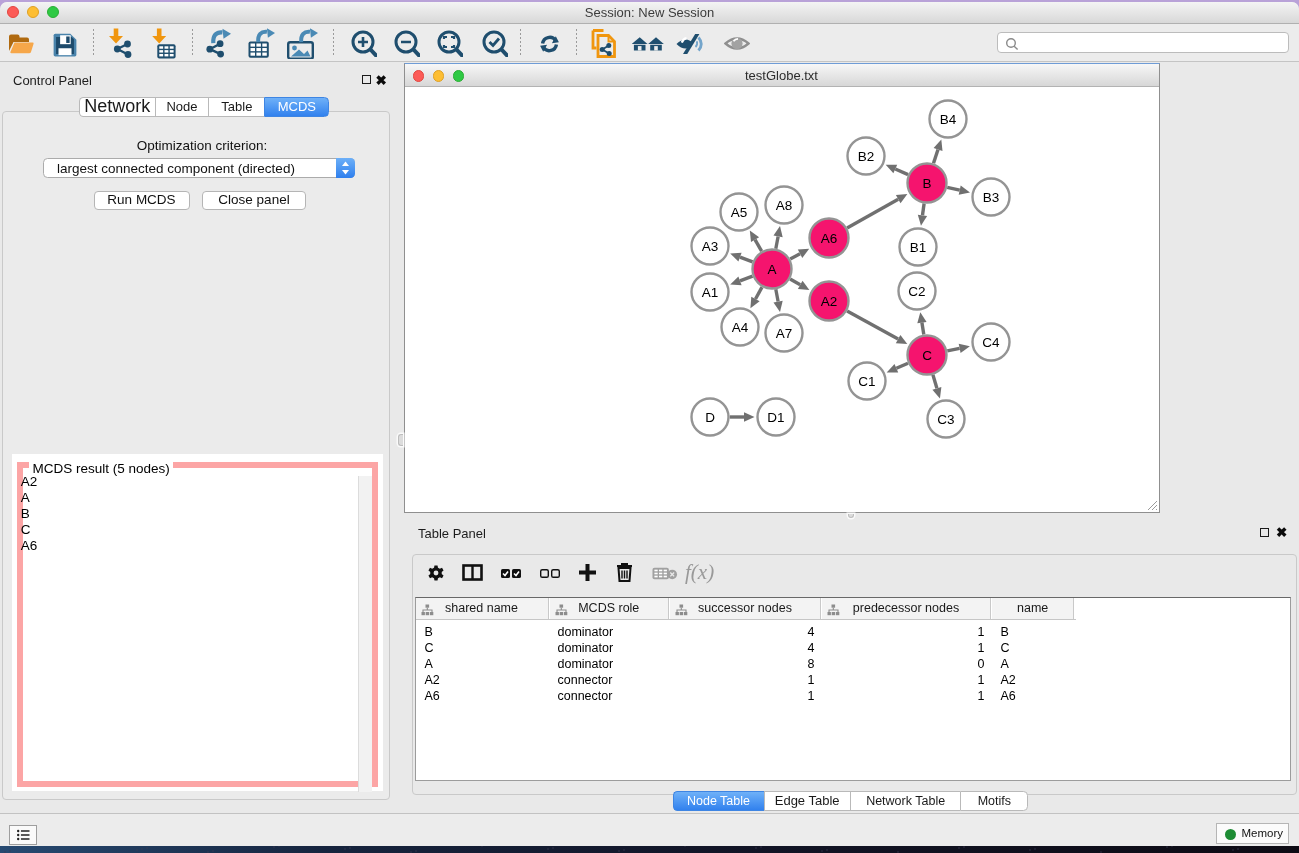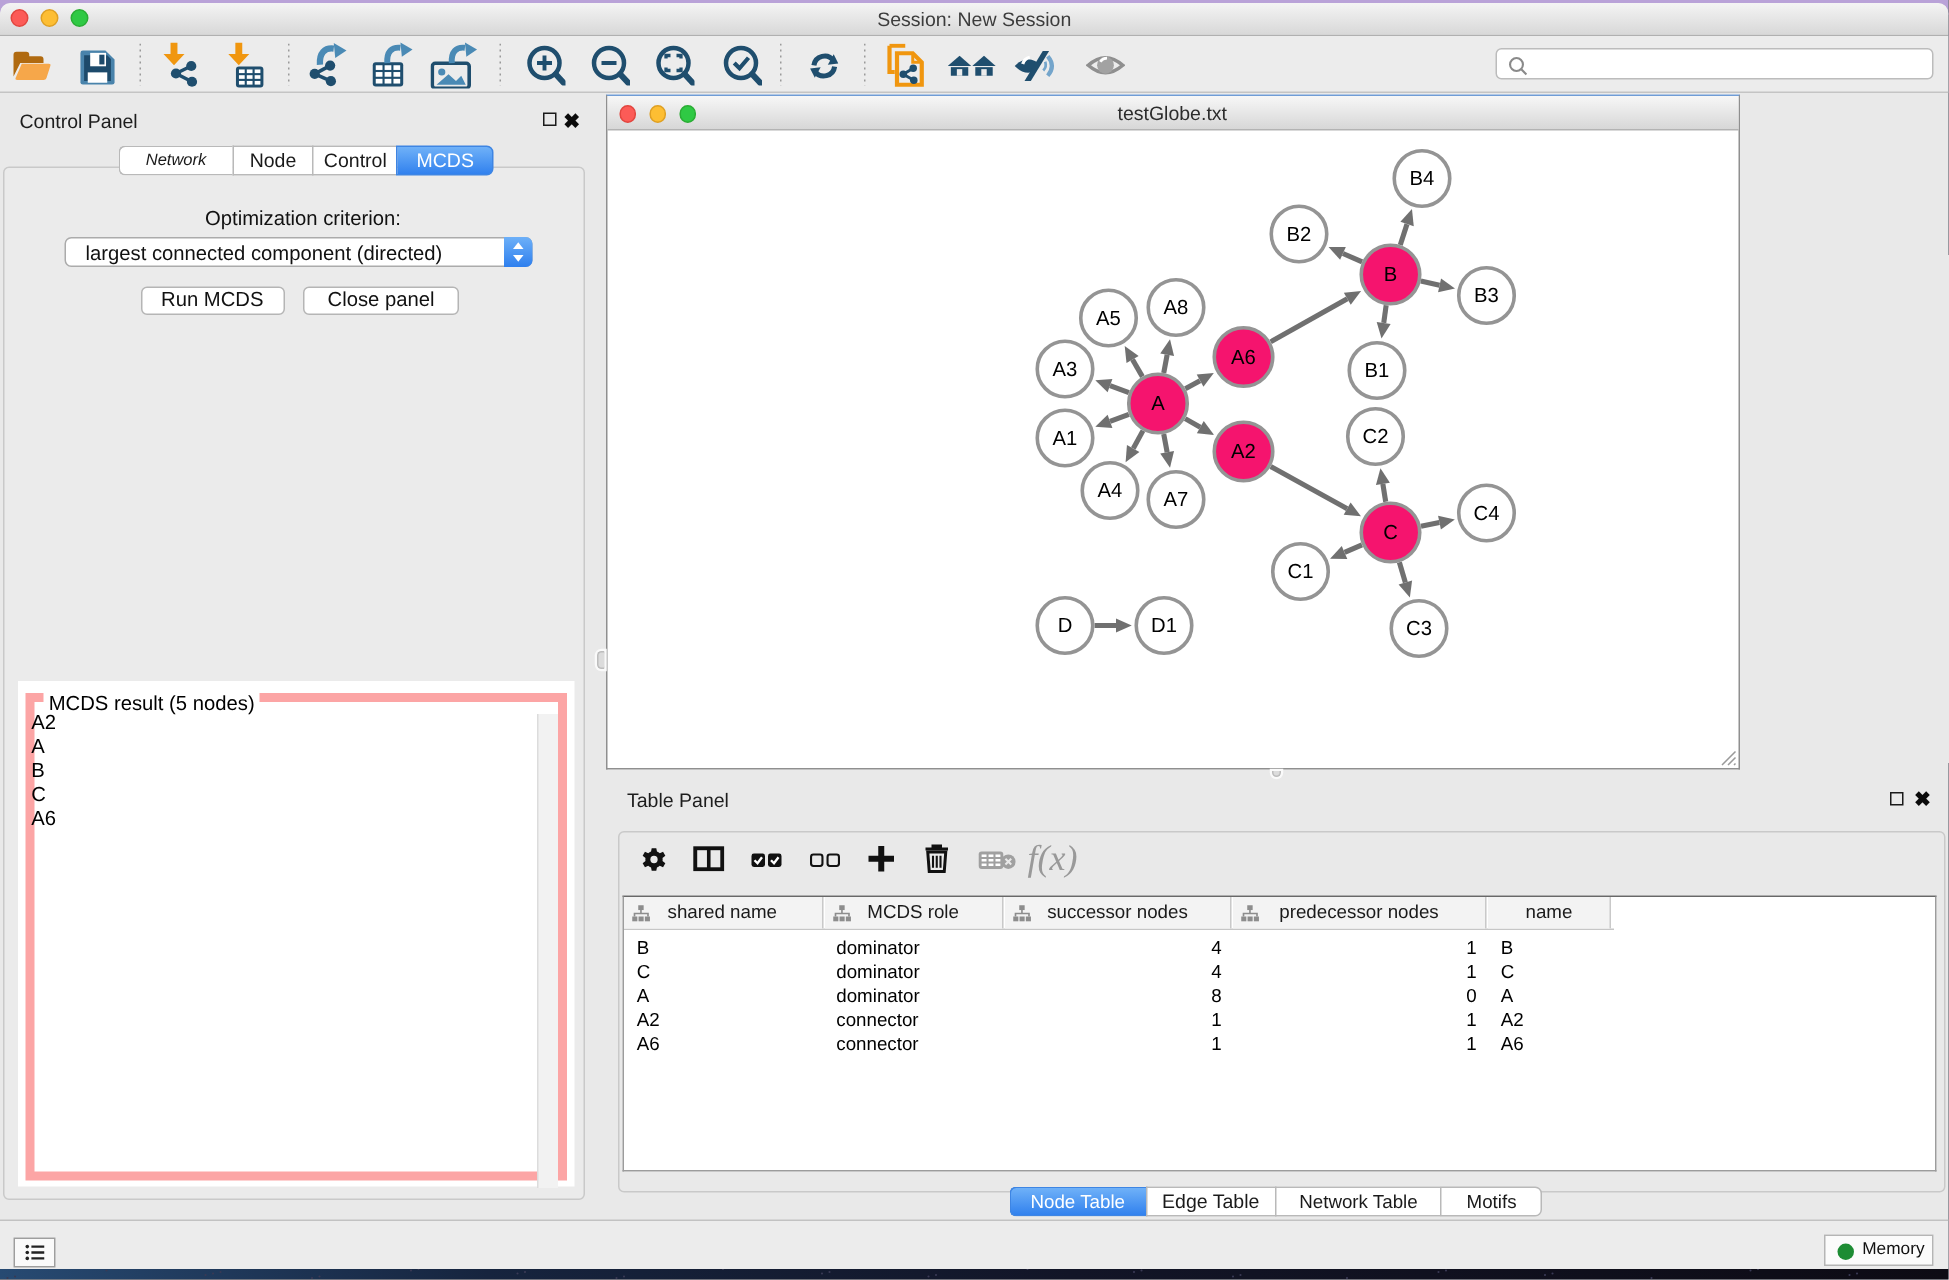--- a/index.html
+++ b/index.html
@@ -29,21 +29,21 @@
 #mcds-scroll { position:absolute; right:0.5px; top:8px; width:14px; height:316px; background:#f2f2f2; border-left:1px solid #dcdcdc; }
 #mcds-items { position:absolute; left:8.5px; top:19.9px; font-size:13.5px; color:#000; line-height:16px; }
 #netwin { position:absolute; left:403.5px; top:60.8px; width:756px; height:450.5px; background:#fff; border:1px solid #8f8f8f; border-top:1px solid #6f9cd6; }
 #nw-title { position:absolute; left:0; top:0; width:100%; height:23px; background:linear-gradient(#f7f7f7,#d7d7d7); border-bottom:1px solid #b3b3b3; }
 #nw-title .t { position:absolute; width:100%; text-align:center; top:4px; font-size:13px; color:#2c2c2c; }
 .tl2 { position:absolute; top:6.5px; width:11.6px; height:11.6px; border-radius:50%; }
 #grip { position:absolute; right:1px; bottom:1px; width:11px; height:11px; }
 .sph { position:absolute; background:#dcdcdc; border:1px solid #bdbdbd; }
 #tpanel-title { position:absolute; left:418px; top:524px; font-size:13px; color:#1d1d1d; }
 #tp-inner { position:absolute; left:411.7px; top:551.8px; width:885px; height:241px; border:1px solid #c9c9c9; border-radius:4px; background:#e9e9e9; }
-#fx { position:absolute; left:685px; top:558px; font-size:24px; color:#999999; font-family:"Liberation Serif",serif; font-style:italic; }
+#fx { position:absolute; left:685px; top:558px; font-size:21px; color:#999999; font-family:"Liberation Serif",serif; font-style:italic; }
 #tblbox { position:absolute; left:414.5px; top:594.5px; width:876px; height:184.5px; background:#fff; border:1px solid #9c9c9c; border-top:1px solid #686868; }
 #thead { position:absolute; left:0px; top:0px; width:660px; height:22px; border-bottom:1px solid #c6c6c6; }
 .hcell { position:absolute; top:0; height:21px; border-right:1px solid #c9c9c9; background:#f3f3f3; }
 .hicon { position:absolute; left:5px; top:4.5px; }
 .htext { position:absolute; width:100%; text-align:center; top:3.5px; font-size:12.5px; color:#1a1a1a; }
 #tbody { position:absolute; left:0; top:27px; width:874px; height:150px; }
 .cell { position:absolute; font-size:12.5px; color:#000; }
 .cell.num { text-align:right; }
 #statusbar { position:absolute; left:0; top:811px; width:100%; height:33px; background:#ececec; border-top:1px solid #c2c2c2; }
 #memory { position:absolute; right:10px; top:8.5px; width:73.5px; height:21.5px; background:#fbfbfb; border:1px solid #b5b5b5; font-size:11.5px; color:#111; }
@@ -238,23 +238,23 @@
         <svg style="position:absolute;left:7px;top:4px" width="14" height="14" viewBox="0 0 14 14">
           <circle cx="6" cy="6" r="4.3" fill="none" stroke="#8a8a8a" stroke-width="1.4"></circle>
           <path d="M9.2 9.2 L12.6 12.6" stroke="#8a8a8a" stroke-width="1.4"></path>
         </svg>
       </div>
   <div id="cpanel-title">Control Panel</div>
   <div class="floatbtn" style="left:361.5px;top:72.5px"></div>
   <div class="xbtn" style="left:375.5px;top:69.5px">✖</div>
   <div id="cp-inner"></div>
   <div class="segt" style="left:79px;top:95px;height:19.5px">
-        <div class="seg" style="width:75.7px;font-size:11px;border-top-left-radius:4.5px;border-bottom-left-radius:4.5px;border-right:none;font-style:italic;">Network</div>
+        <div class="seg" style="width:75.7px;font-size:18px;border-top-left-radius:4.5px;border-bottom-left-radius:4.5px;border-right:none;">Network</div>
         <div class="seg" style="width:53.6px;font-size:13px;border-right:none;">Node</div>
-        <div class="seg" style="width:56.2px;font-size:13px;border-right:none;">Control</div>
+        <div class="seg" style="width:56.2px;font-size:13px;border-right:none;">Table</div>
         <div class="seg act" style="width:64.7px;font-size:13px;border-top-right-radius:4.5px;border-bottom-right-radius:4.5px;">MCDS</div>
       </div>
   <div id="combo">
         <span class="txt">largest connected component (directed)</span>
         <span class="step"><svg width="19" height="20" viewBox="0 0 19 20">
             <path d="M9.5 3.5 L13 8 L6 8 Z" fill="#fff"></path>
             <path d="M9.5 16.5 L13 12 L6 12 Z" fill="#fff"></path>
           </svg></span>
       </div>
   <div id="opt-label">Optimization criterion:</div>

